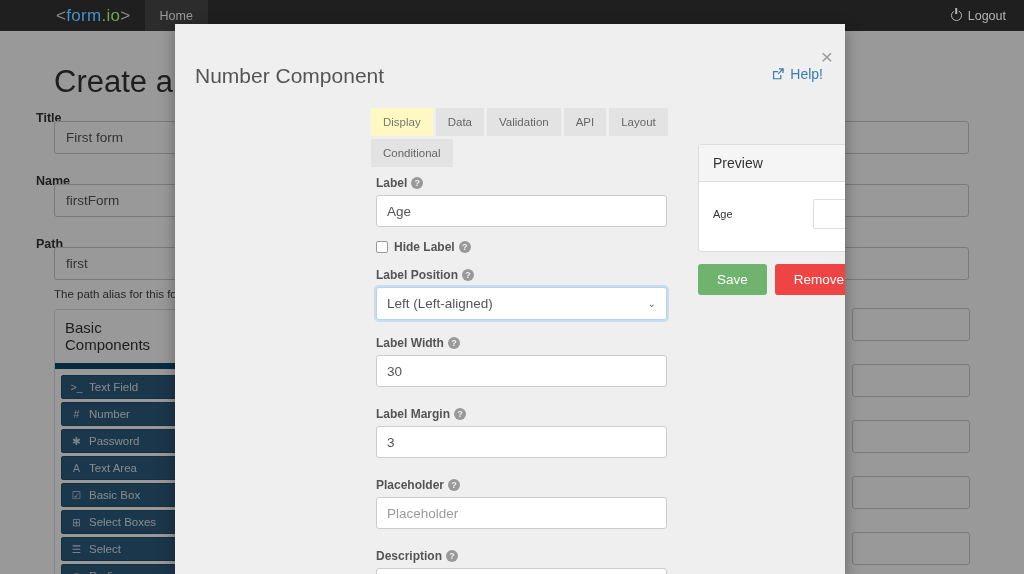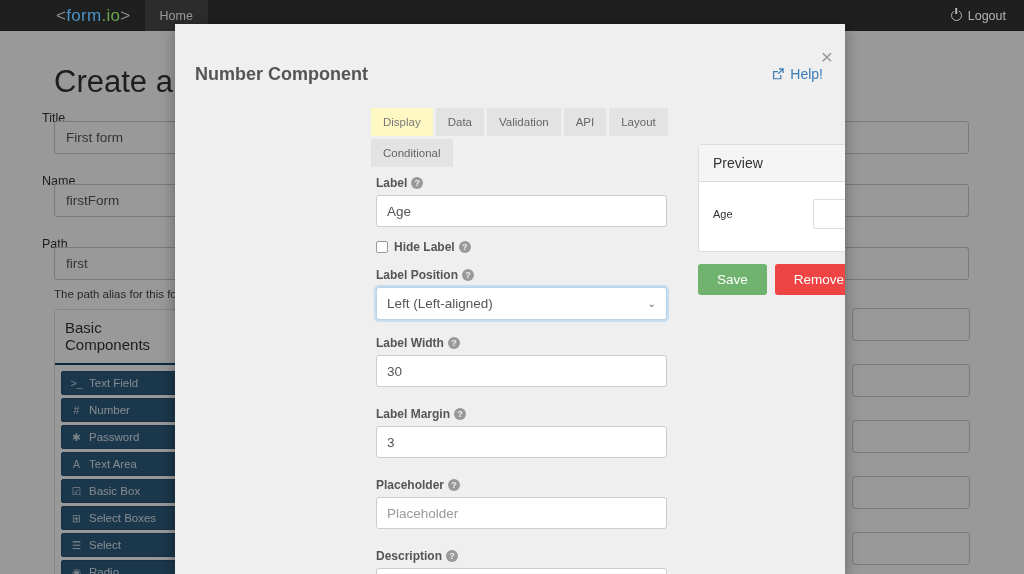--- a/index.html
+++ b/index.html
@@ -43,21 +43,21 @@
     width: 1.6px; height: 6px; background: #b5b5b5; transform: translateX(-50%);
     box-shadow: 0 0 0 1.5px #1f1f1f;
   }
 
   .bg-body { position: absolute; top: 31px; left: 0; right: 0; bottom: 0; background: #fff; }
   .bg-title {
     position: absolute; left: 54px; top: 33px;
     font-size: 31px; color: #333; font-weight: 400; white-space: nowrap;
   }
   .bg-field-label {
-    position: absolute; left: 42px; font-size: 12.5px; color: #333; font-weight: normal;
+    position: absolute; left: 36px; font-size: 12.5px; color: #333; font-weight: bold;
   }
   .bg-input {
     position: absolute; left: 54px; height: 33px; border: 1px solid #ccc;
     background: #fff; border-radius: 3px; font-size: 13.5px; color: #555;
     display: flex; align-items: center; padding: 0 11px;
   }
   .bg-help {
     position: absolute; left: 54px; font-size: 11.5px; color: #444;
   }
   .bg-right-input {
@@ -65,21 +65,21 @@
     background: #fff; border-radius: 3px;
   }
 
   
   .palette {
     position: absolute; left: 54px; top: 278px; width: 132px;
     border: 1px solid #ddd; border-radius: 3px; background: #fff;
   }
   .palette-head {
     padding: 9px 10px; font-size: 15px; color: #333; line-height: 1.15;
-    border-bottom: 2px solid #0c4a6e; background: #fff;
+    border-bottom: 6px solid #0c4a6e; background: #fff;
   }
   .palette-body { padding: 6px; }
   .palette-item {
     background: #2e5c7e; color: #dce6ee; font-size: 11.5px;
     padding: 5px 8px; margin-bottom: 3px; border-radius: 2px;
     display: flex; align-items: center; gap: 6px;
     border: 1px solid #27506d; white-space: nowrap; overflow: hidden;
   }
   .pi-ico { font-size: 10.5px; width: 13px; display: inline-block; text-align: center; color: #cfdce7; }
 
@@ -96,21 +96,21 @@
     box-shadow: 0 4px 14px rgba(0,0,0,.35);
     overflow: hidden;
   }
   .modal-close {
     position: absolute; right: 12px; top: 22px;
     font-size: 21px; line-height: 1; color: #999; font-weight: 300;
     cursor: pointer; background: none; border: none; font-family: "Liberation Sans", sans-serif;
   }
   .modal-title {
     position: absolute; left: 20px; top: 40px;
-    font-size: 18px; color: #555; font-weight: 700;
+    font-size: 21px; color: #555; font-weight: 400;
   }
   .help-link {
     position: absolute; right: 22px; top: 42px;
     color: #3b7cb5; font-size: 14px; display: flex; align-items: center; gap: 5px;
     text-decoration: none;
   }
   .ext-icon { display: inline-block; width: 14px; height: 14px; }
 
   .tabs {
     position: absolute; left: 196px; top: 84px; width: 300px;

